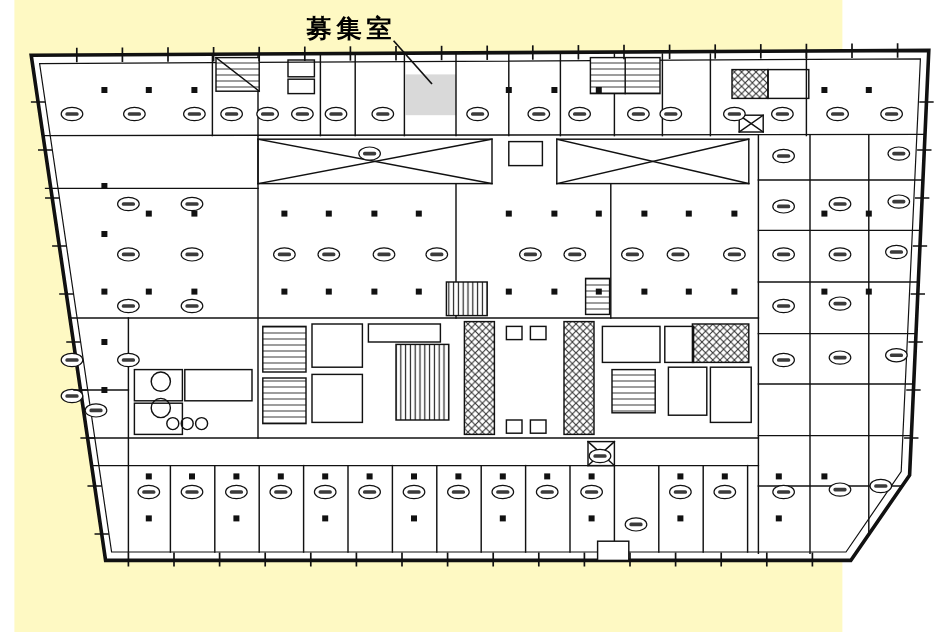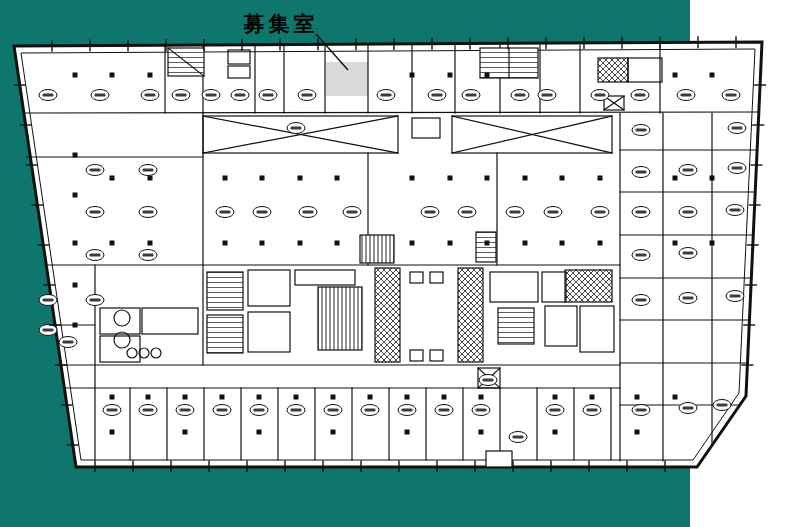--- a/index.html
+++ b/index.html
@@ -1,17 +1,17 @@
 <!DOCTYPE html>
 <html><head>
 <meta charset="utf-8">
 <style>
   html,body{margin:0;padding:0;background:#fff;}
   body{width:787px;height:527px;overflow:hidden;font-family:"DejaVu Sans",sans-serif;}
-  #stage{position:relative;width:690px;height:527px;background:#0f766e;}
+  #stage{position:relative;width:690px;height:527px;background:#fef9c3;margin-left:12px;}
   svg{position:absolute;left:0;top:0;}
   .ln{stroke:#111;stroke-width:1.2;fill:none;stroke-linecap:square;}
   .thick{stroke:#111;stroke-width:3;fill:#fff;}
   .thin{stroke:#111;stroke-width:1;fill:none;}
 </style>
 </head>
 <body>
 
 <div id="stage">
 <svg id="plan" width="787" height="527" viewBox="0 0 787 527">

